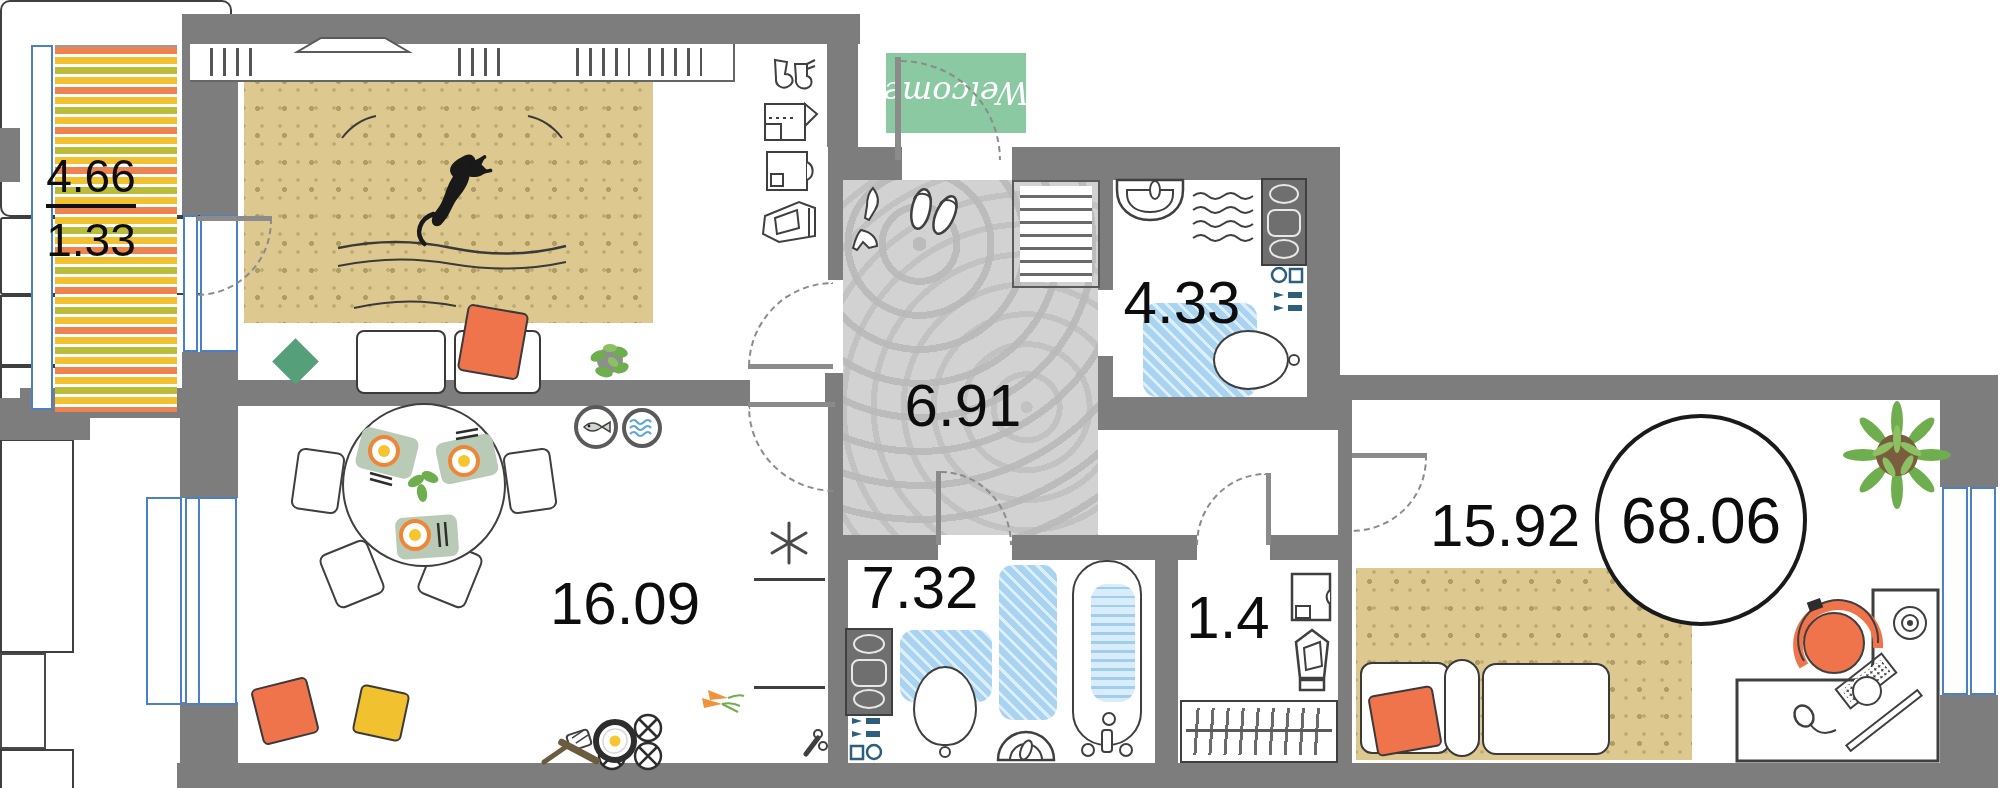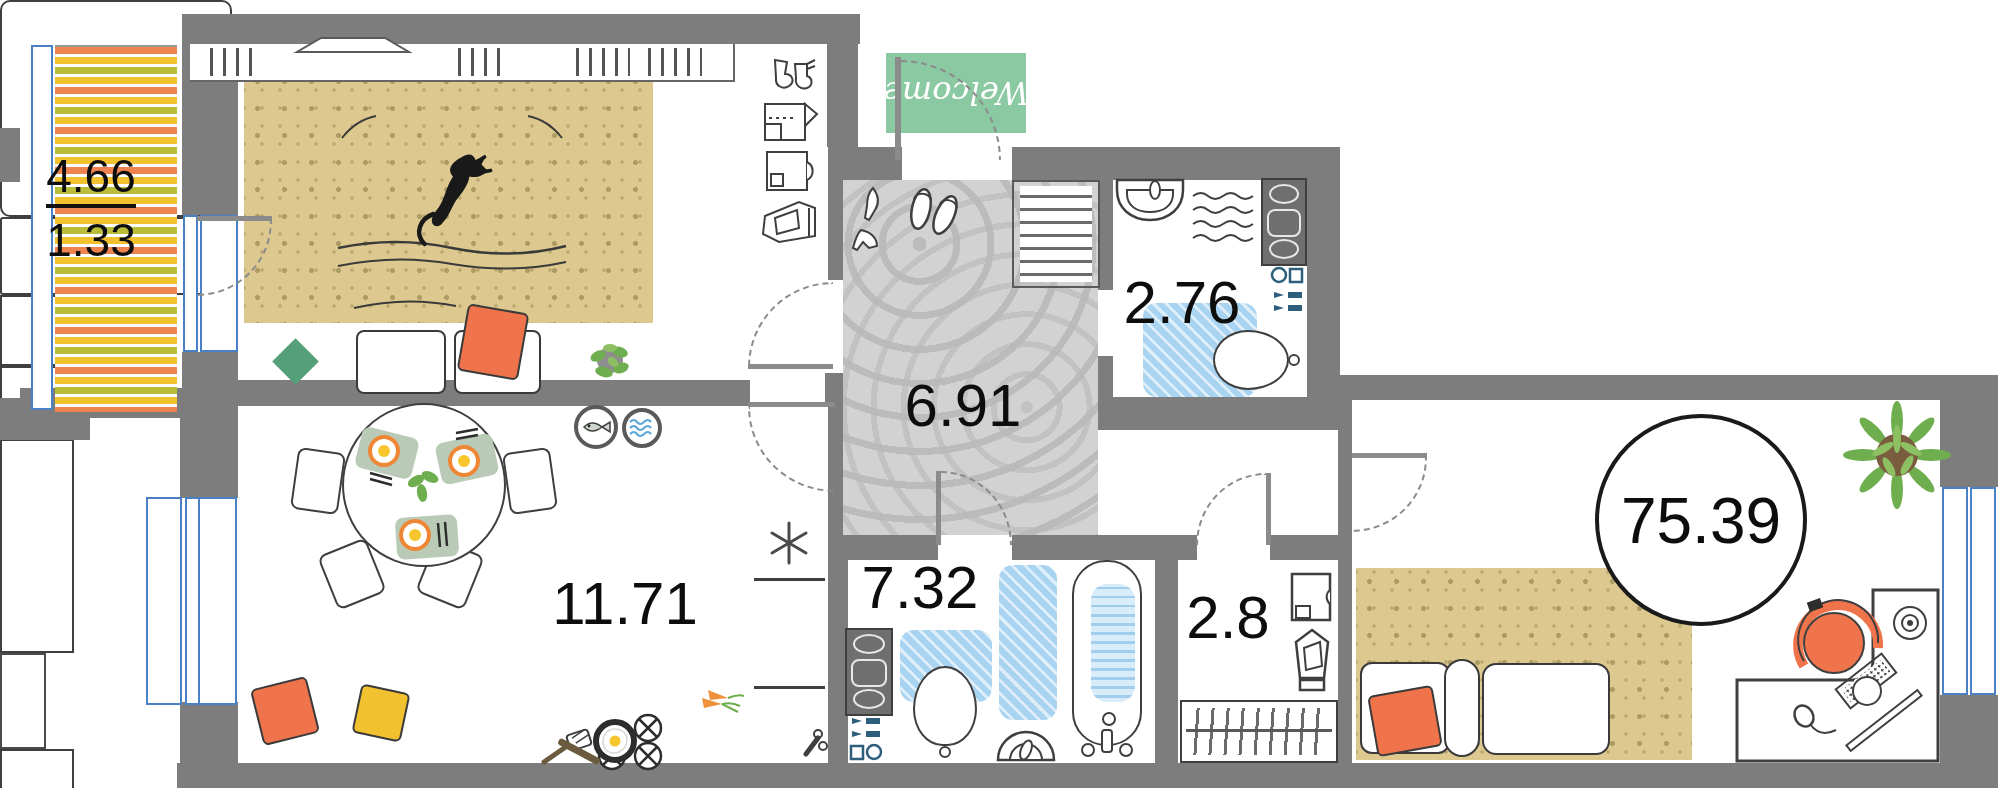--- a/index.html
+++ b/index.html
@@ -202,21 +202,21 @@
   <svg style="left:1270px;top:266px" width="38" height="48" viewBox="0 0 38 48">
     <circle cx="9" cy="9" r="7" fill="none" stroke="#2d5f7d" stroke-width="2.5"></circle>
     <rect x="20" y="3" width="12" height="13" fill="none" stroke="#2d5f7d" stroke-width="2.5"></rect>
     <path d="M4,26 l10,3 -10,3 z M18,26 h14 v6 h-14 z" fill="#2d5f7d"></path>
     <path d="M4,39 l10,3 -10,3 z M18,39 h14 v6 h-14 z" fill="#2d5f7d"></path>
   </svg>
   <div class="bluemat" style="left:1143px;top:303px;width:114px;height:94px"></div>
   <div class="abs" style="left:1213px;top:330px;width:72px;height:56px;background:#fff;border:2.5px solid #3f3f3f;border-radius:46% 54% 54% 46% / 50% 50% 50% 50%"></div>
 
   <div class="abs" style="left:1288px;top:354px;width:8px;height:8px;border:2px solid #3f3f3f;border-radius:50%;background:#fff"></div>
-  <div class="lbl" style="left:1182px;top:303px">2.76</div>
+  <div class="lbl" style="left:1182px;top:303px">4.33</div>
 
   <div class="window" style="left:146px;top:497px;width:36px;height:208px"></div>
   <div class="window" style="left:185px;top:497px;width:52px;height:208px"></div>
   <div class="abs" style="left:198px;top:499px;width:2px;height:204px;background:#4a80c4"></div>
 
   <div class="abs" style="left:294px;top:450px;width:48px;height:62px;background:#fff;border:2.5px solid #3f3f3f;border-radius:8px;transform:rotate(8deg);box-sizing:border-box"></div>
   <div class="abs" style="left:506px;top:450px;width:48px;height:62px;background:#fff;border:2.5px solid #3f3f3f;border-radius:8px;transform:rotate(-8deg);box-sizing:border-box"></div>
   <div class="abs" style="left:326px;top:545px;width:52px;height:58px;background:#fff;border:2.5px solid #3f3f3f;border-radius:8px;transform:rotate(-22deg);box-sizing:border-box"></div>
   <div class="abs" style="left:424px;top:545px;width:52px;height:58px;background:#fff;border:2.5px solid #3f3f3f;border-radius:8px;transform:rotate(22deg);box-sizing:border-box"></div>
   <div class="abs" style="left:342px;top:403px;width:164px;height:164px;background:#fff;border:2.5px solid #3f3f3f;border-radius:50%;box-sizing:border-box"></div>
@@ -304,21 +304,21 @@
   </svg>
 
   <svg style="left:790px;top:724px" width="40" height="40" viewBox="0 0 40 40">
     <circle cx="28" cy="10" r="4" fill="#fff" stroke="#3f3f3f" stroke-width="2"></circle>
     <path d="M28,14 L16,30" stroke="#3f3f3f" stroke-width="5" stroke-linecap="round"></path>
     <circle cx="33" cy="22" r="4" fill="#fff" stroke="#3f3f3f" stroke-width="2"></circle>
   </svg>
 
   <div class="leaf" style="left:748px;top:402px;width:87px;height:5px"></div>
   <div class="arc" style="left:748px;top:407px;width:87px;height:85px;border-left-width:2px;border-bottom-width:2px;border-bottom-left-radius:100%"></div>
-  <div class="lbl" style="left:625px;top:604px">11.71</div>
+  <div class="lbl" style="left:625px;top:604px">16.09</div>
 
   <div class="abs" style="left:845px;top:628px;width:48px;height:88px;background:#6f6f6f;border:2px solid #3f3f3f;box-sizing:border-box"></div>
   <svg style="left:845px;top:628px" width="48" height="88" viewBox="0 0 48 88">
     <ellipse cx="24" cy="16" rx="15" ry="9" fill="none" stroke="#e8e8e8" stroke-width="2"></ellipse>
     <rect x="7" y="32" width="34" height="26" rx="7" fill="none" stroke="#e8e8e8" stroke-width="2"></rect>
     <ellipse cx="24" cy="71" rx="15" ry="9" fill="none" stroke="#e8e8e8" stroke-width="2"></ellipse>
   </svg>
   <svg style="left:848px;top:714px" width="38" height="48" viewBox="0 0 38 48">
     <path d="M4,4 l10,3 -10,3 z M18,4 h14 v6 h-14 z" fill="#2d5f7d"></path>
     <path d="M4,17 l10,3 -10,3 z M18,17 h14 v6 h-14 z" fill="#2d5f7d"></path>
@@ -358,21 +358,21 @@
   <svg style="left:1292px;top:628px" width="40" height="66" viewBox="0 0 40 66">
     <path d="M20,2 L36,14 L32,50 L8,50 L4,14 Z" fill="#fff" stroke="#3f3f3f" stroke-width="2.5"></path>
     <path d="M12,20 L28,14 L30,38 L14,42 Z" fill="#fff" stroke="#3f3f3f" stroke-width="2"></path>
     <rect x="8" y="52" width="24" height="10" fill="#fff" stroke="#3f3f3f" stroke-width="2.5"></rect>
   </svg>
   <div class="hatch-rail" style="left:1180px;top:700px;width:158px;height:63px"></div>
   <div class="abs" style="left:1186px;top:729px;width:146px;height:2.5px;background:#5a5a5a"></div>
 
   <div class="leaf" style="left:1266px;top:473px;width:5px;height:72px"></div>
   <div class="arc" style="left:1196px;top:473px;width:70px;height:72px;border-top-width:2px;border-left-width:2px;border-top-left-radius:100%"></div>
-  <div class="lbl" style="left:1228px;top:618px">2.8</div>
+  <div class="lbl" style="left:1228px;top:618px">1.4</div>
 
   <div class="leaf" style="left:1352px;top:453px;width:75px;height:5px"></div>
   <div class="arc" style="left:1352px;top:458px;width:75px;height:74px;border-right-width:2px;border-bottom-width:2px;border-bottom-right-radius:100%"></div>
 
   <div class="pillow" style="left:1360px;top:662px;width:90px;height:92px;background:#fff;border-radius:12px"></div>
   <div class="pillow" style="left:1372px;top:690px;width:66px;height:62px;background:#f0744b;transform:rotate(-10deg);border-radius:6px"></div>
   <div class="pillow" style="left:1444px;top:659px;width:36px;height:98px;background:#fff;border-radius:18px"></div>
   <div class="pillow" style="left:1482px;top:663px;width:128px;height:92px;background:#fff;border-radius:14px"></div>
 
   <svg style="left:1735px;top:588px" width="205" height="175" viewBox="0 0 205 175">
@@ -412,17 +412,18 @@
         <ellipse cx="50" cy="34" rx="4" ry="14"></ellipse>
         <ellipse cx="36" cy="44" rx="12" ry="4" transform="rotate(-30 36 44)"></ellipse>
         <ellipse cx="64" cy="44" rx="12" ry="4" transform="rotate(30 64 44)"></ellipse>
         <ellipse cx="42" cy="62" rx="11" ry="4" transform="rotate(60 42 62)"></ellipse>
         <ellipse cx="60" cy="60" rx="11" ry="4" transform="rotate(-60 60 60)"></ellipse>
       </g>
   </svg>
 
   <div class="window" style="left:1942px;top:487px;width:26px;height:208px"></div>
   <div class="window" style="left:1970px;top:487px;width:26px;height:208px"></div>
+  <div class="lbl" style="left:1505px;top:526px">15.92</div>
 
   <div class="abs" style="left:1595px;top:414px;width:212px;height:212px;background:#fff;border:4px solid #1a1a1a;border-radius:50%;box-sizing:border-box"></div>
-  <div class="lbl" style="left:1701px;top:521px;font-size:64px">75.39</div>
+  <div class="lbl" style="left:1701px;top:521px;font-size:64px">68.06</div>
 
 </div>
 
 </body></html>

